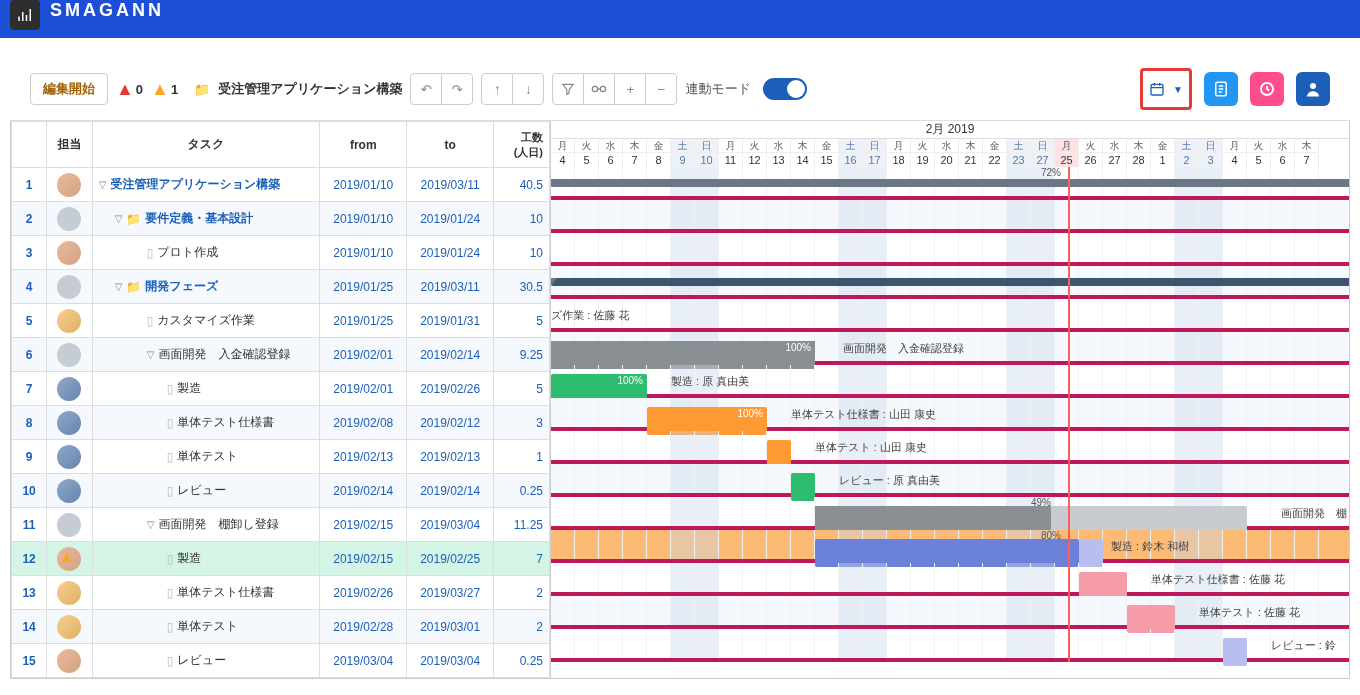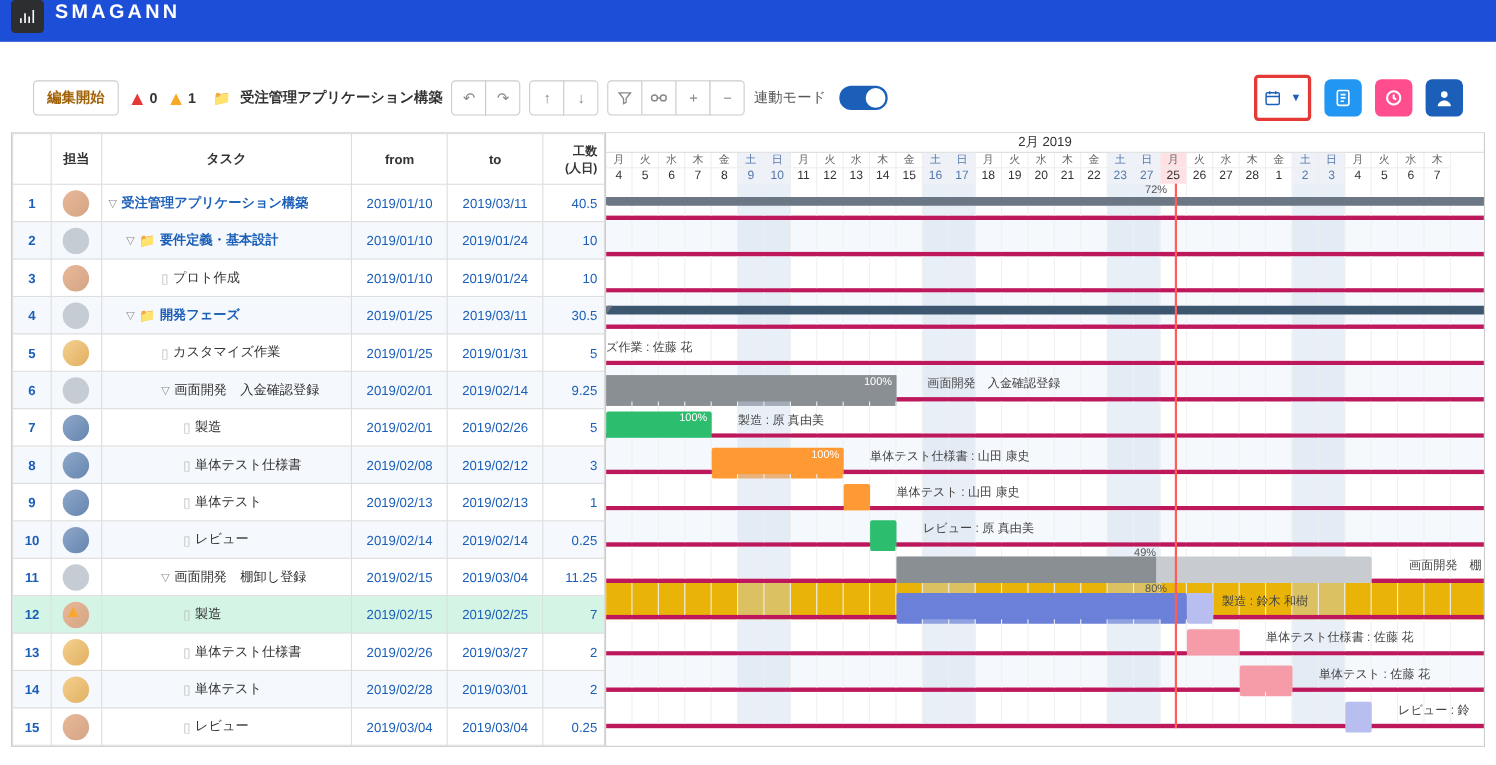--- a/index.html
+++ b/index.html
@@ -74,21 +74,21 @@
 .day-col { width: 24px; text-align: center; border-right: 1px solid #eee; flex-shrink: 0; }
 .dow { font-size: 10px; color: #666; height: 14px; line-height: 14px; border-bottom: 1px solid #eee;}
 .dnum { font-size: 11px; color: #333; height: 14px; line-height: 14px; }
 .weekend { background: #eef2f8; }
 .weekend .dnum, .weekend .dow { color: #5577aa; }
 .today { background: #ffe0e3; }
 
 .gantt-body { position: relative; }
 .gantt-row { height: 33px; border-bottom: 4px solid #be185d; position: relative; display: flex; }
 .gantt-row.even { background: #f5f8fc; }
-.gantt-row.green { background: #eab308; }
+.gantt-row.green { background: #fdba74; }
 .gantt-row .cell { width: 24px; border-right: 1px solid #f0f0f0; flex-shrink: 0; }
 .gantt-row .cell.weekend { background: rgba(200,215,235,0.4); }
 
 .bar { position: absolute; height: 28px; top: 9px; border-radius: 2px; }
 .bar-group { background: #6b7785; height: 8px; top: 12px; }
 .bar-group::before, .bar-group::after { content:''; position:absolute; top:0; width:0; height:0; border-top: 8px solid #6b7785; }
 .bar-group::before { left:0; border-right: 6px solid transparent; border-top-color:#6b7785; border-left: 0;}
 .bar-label { position: absolute; font-size: 11px; color: #444; white-space: nowrap; top: 9px; }
 .bar-green { background: #2dbd6e; }
 .bar-orange { background: #ff9933; }

